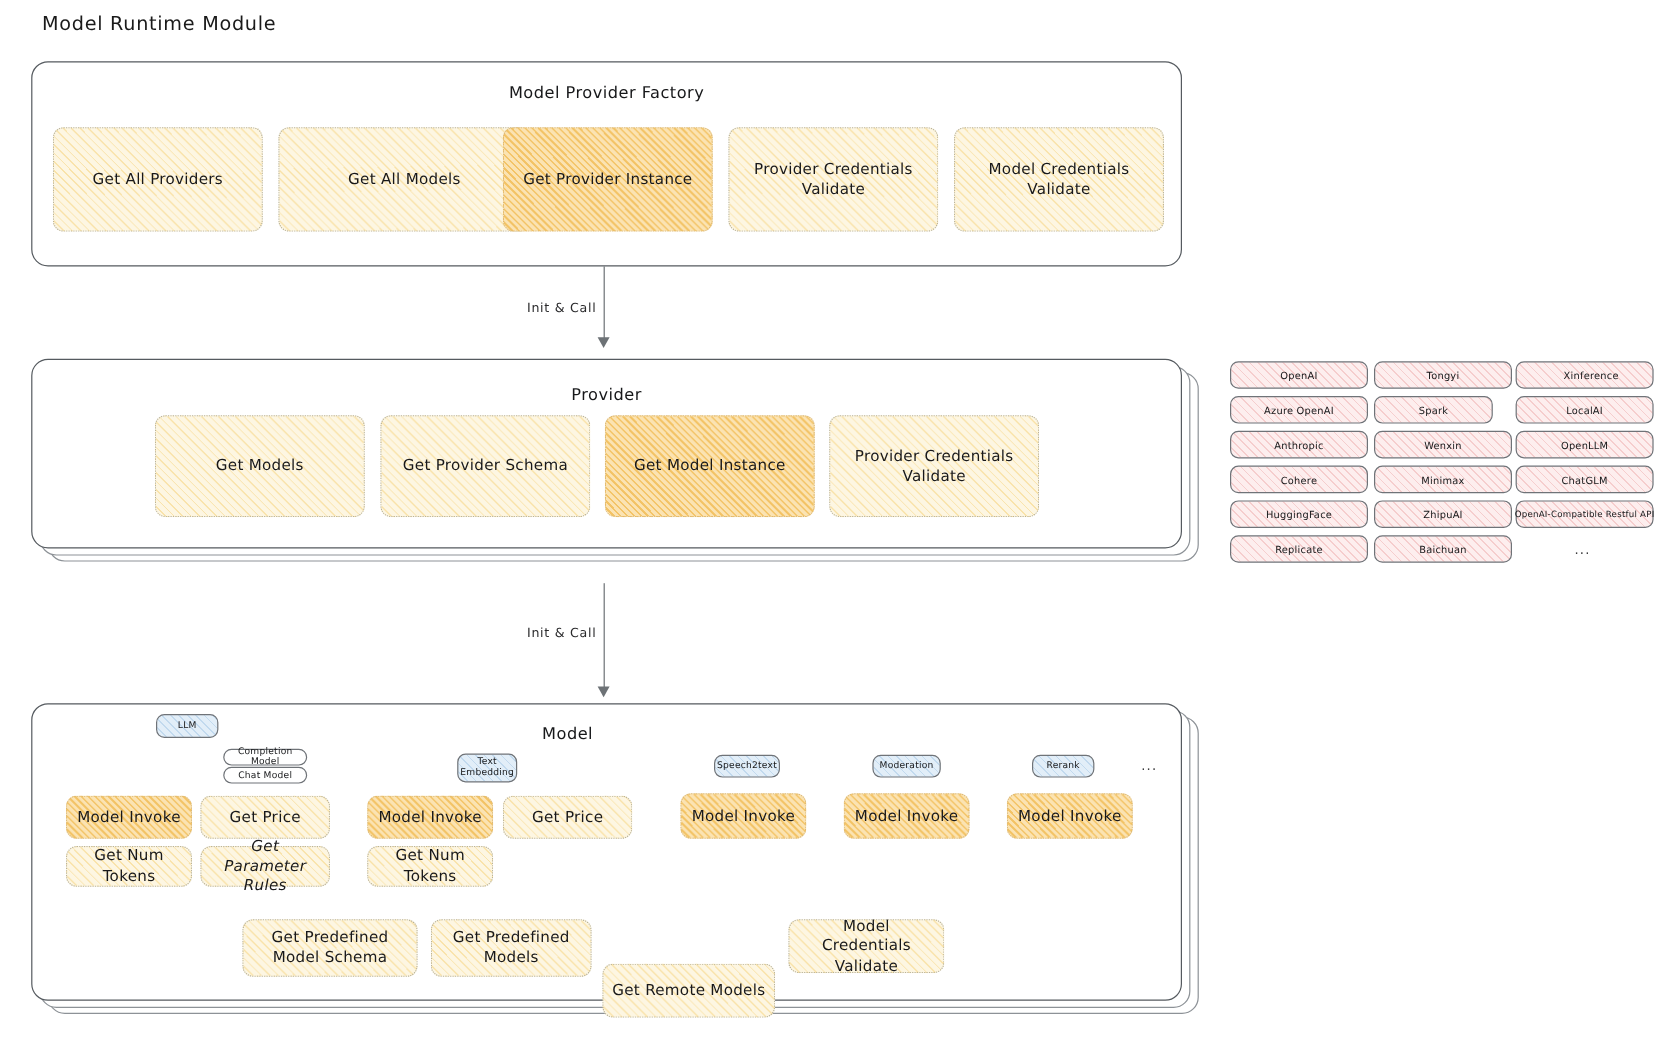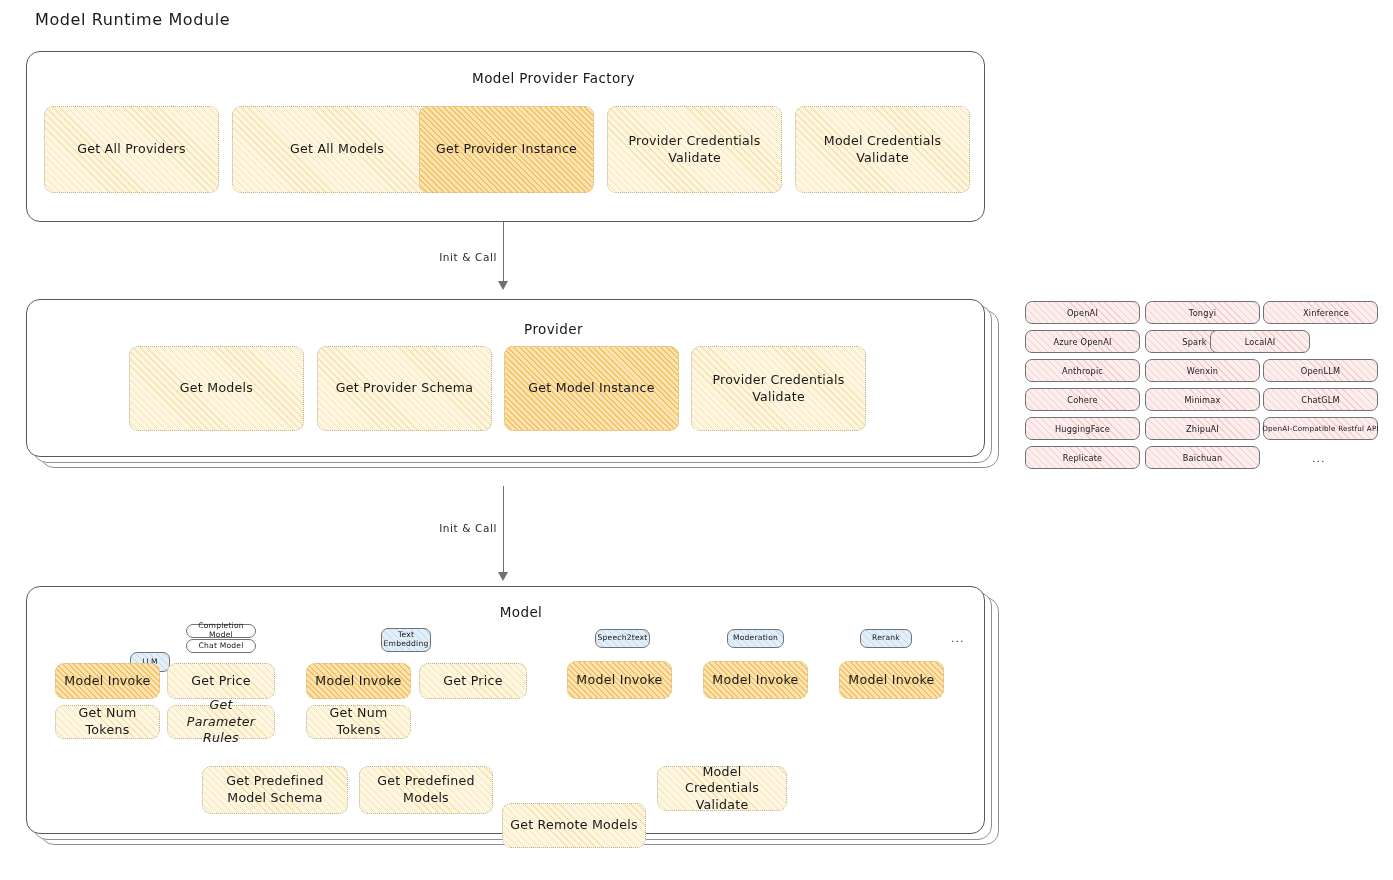--- a/index.html
+++ b/index.html
@@ -23,21 +23,21 @@
     border:1.4px solid #555a5f;border-radius:14px;
     box-sizing:border-box;
   }
   .panel-shadow{
     position:absolute;background:#ffffff;
     border:1.2px solid #8d9297;border-radius:14px;
     box-sizing:border-box;
   }
   .panel-title{
     position:absolute;left:0;right:0;text-align:center;
-    font-size:13.5px;color:#17181a;letter-spacing:.4px;margin-left:48px;
+    font-size:13.5px;color:#17181a;letter-spacing:.4px;
   }
 
   
   .node{
     position:absolute;box-sizing:border-box;
     border:1.6px dotted #b9b39a;border-radius:9px;
     display:flex;align-items:center;justify-content:center;
     text-align:center;line-height:1.32;
     font-size:12.6px;color:#18181a;letter-spacing:.25px;
     padding:4px 6px;
@@ -134,36 +134,36 @@
 <div class="pill-prov" style="left:1025px;top:446px;width:115px;height:23px;">Replicate</div>
 
 <div class="pill-prov" style="left:1145px;top:301px;width:115px;height:23px;">Tongyi</div>
 <div class="pill-prov" style="left:1145px;top:330px;width:99px;height:23px;">Spark</div>
 <div class="pill-prov" style="left:1145px;top:359px;width:115px;height:23px;">Wenxin</div>
 <div class="pill-prov" style="left:1145px;top:388px;width:115px;height:23px;">Minimax</div>
 <div class="pill-prov" style="left:1145px;top:417px;width:115px;height:23px;">ZhipuAI</div>
 <div class="pill-prov" style="left:1145px;top:446px;width:115px;height:23px;">Baichuan</div>
 
 <div class="pill-prov" style="left:1263px;top:301px;width:115px;height:23px;padding-left:11px;">Xinference</div>
-<div class="pill-prov" style="left:1210px;top:330px;width:100px;height:23px;">LocalAI</div>
+<div class="pill-prov" style="left:1263px;top:330px;width:115px;height:23px;">LocalAI</div>
 <div class="pill-prov" style="left:1263px;top:359px;width:115px;height:23px;">OpenLLM</div>
 <div class="pill-prov" style="left:1263px;top:388px;width:115px;height:23px;">ChatGLM</div>
 <div class="pill-prov" style="left:1263px;top:417px;width:115px;height:23px;font-size:7.2px;">OpenAI-Compatible Restful API</div>
 <div class="ellipsis-mark sketch" style="left:1312px;top:452px;">...</div>
 
 <div class="arrow-line" style="left:503px;top:486px;height:88px;"></div>
 <div class="arrow-head" style="left:498px;top:572px;"></div>
 <div class="arrow-label sketch" style="left:403px;top:522px;width:94px;">Init &amp; Call</div>
 
 <div class="panel-shadow" style="left:40px;top:597px;width:959px;height:248px;"></div>
 <div class="panel-shadow" style="left:33px;top:592px;width:959px;height:248px;"></div>
 <div class="panel" style="left:26px;top:586px;width:959px;height:248px;"></div>
 <div class="panel-title sketch" style="left:8px;top:604px;width:930px;">Model</div>
 
-<div class="pill-type blue" style="left:130px;top:652px;width:40px;height:20px;">LLM</div>
+<div class="pill-type blue" style="left:130px;top:595px;width:52px;height:20px;">LLM</div>
 <div class="pill-type plain" style="left:186px;top:624px;width:70px;height:14px;">Completion Model</div>
 <div class="pill-type plain" style="left:186px;top:639px;width:70px;height:14px;">Chat Model</div>
 
 <div class="pill-type blue" style="left:381px;top:628px;width:50px;height:24px;">Text Embedding</div>
 <div class="pill-type blue" style="left:595px;top:629px;width:55px;height:19px;">Speech2text</div>
 <div class="pill-type blue" style="left:727px;top:629px;width:57px;height:19px;">Moderation</div>
 <div class="pill-type blue" style="left:860px;top:629px;width:52px;height:19px;">Rerank</div>
 <div class="ellipsis-mark sketch" style="left:951px;top:632px;">...</div>
 
 <div class="node hot" style="left:55px;top:663px;width:105px;height:36px;">Model Invoke</div>

